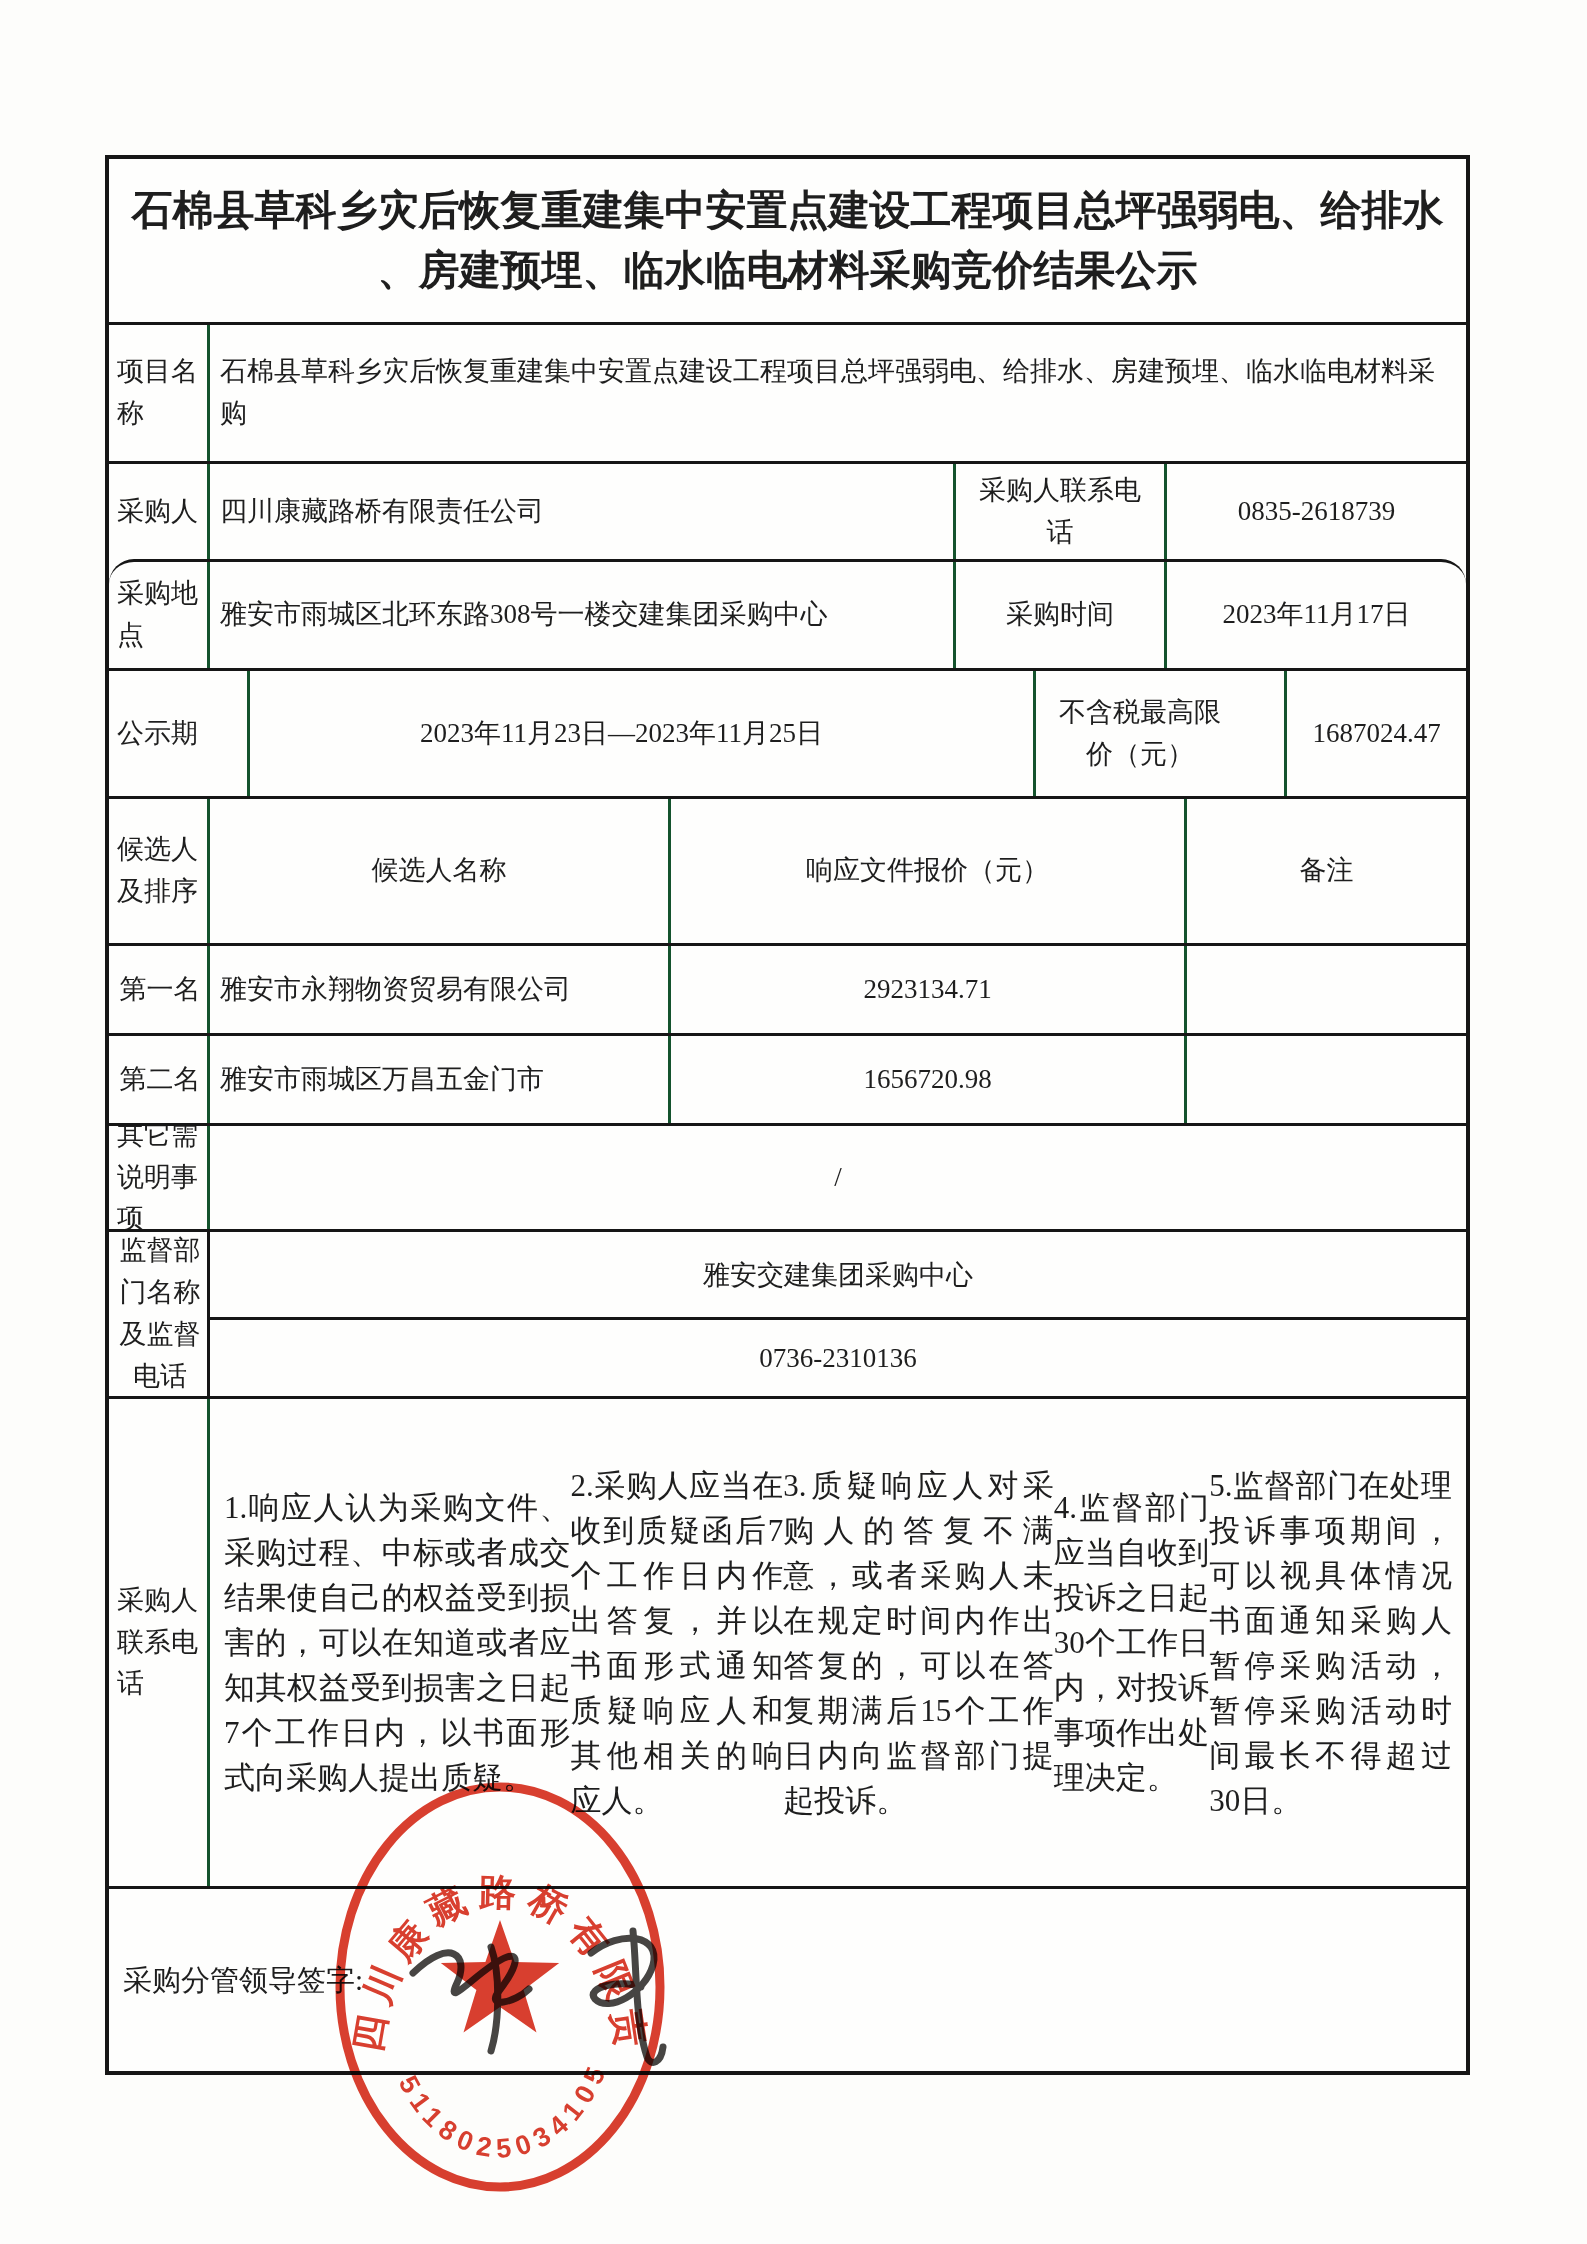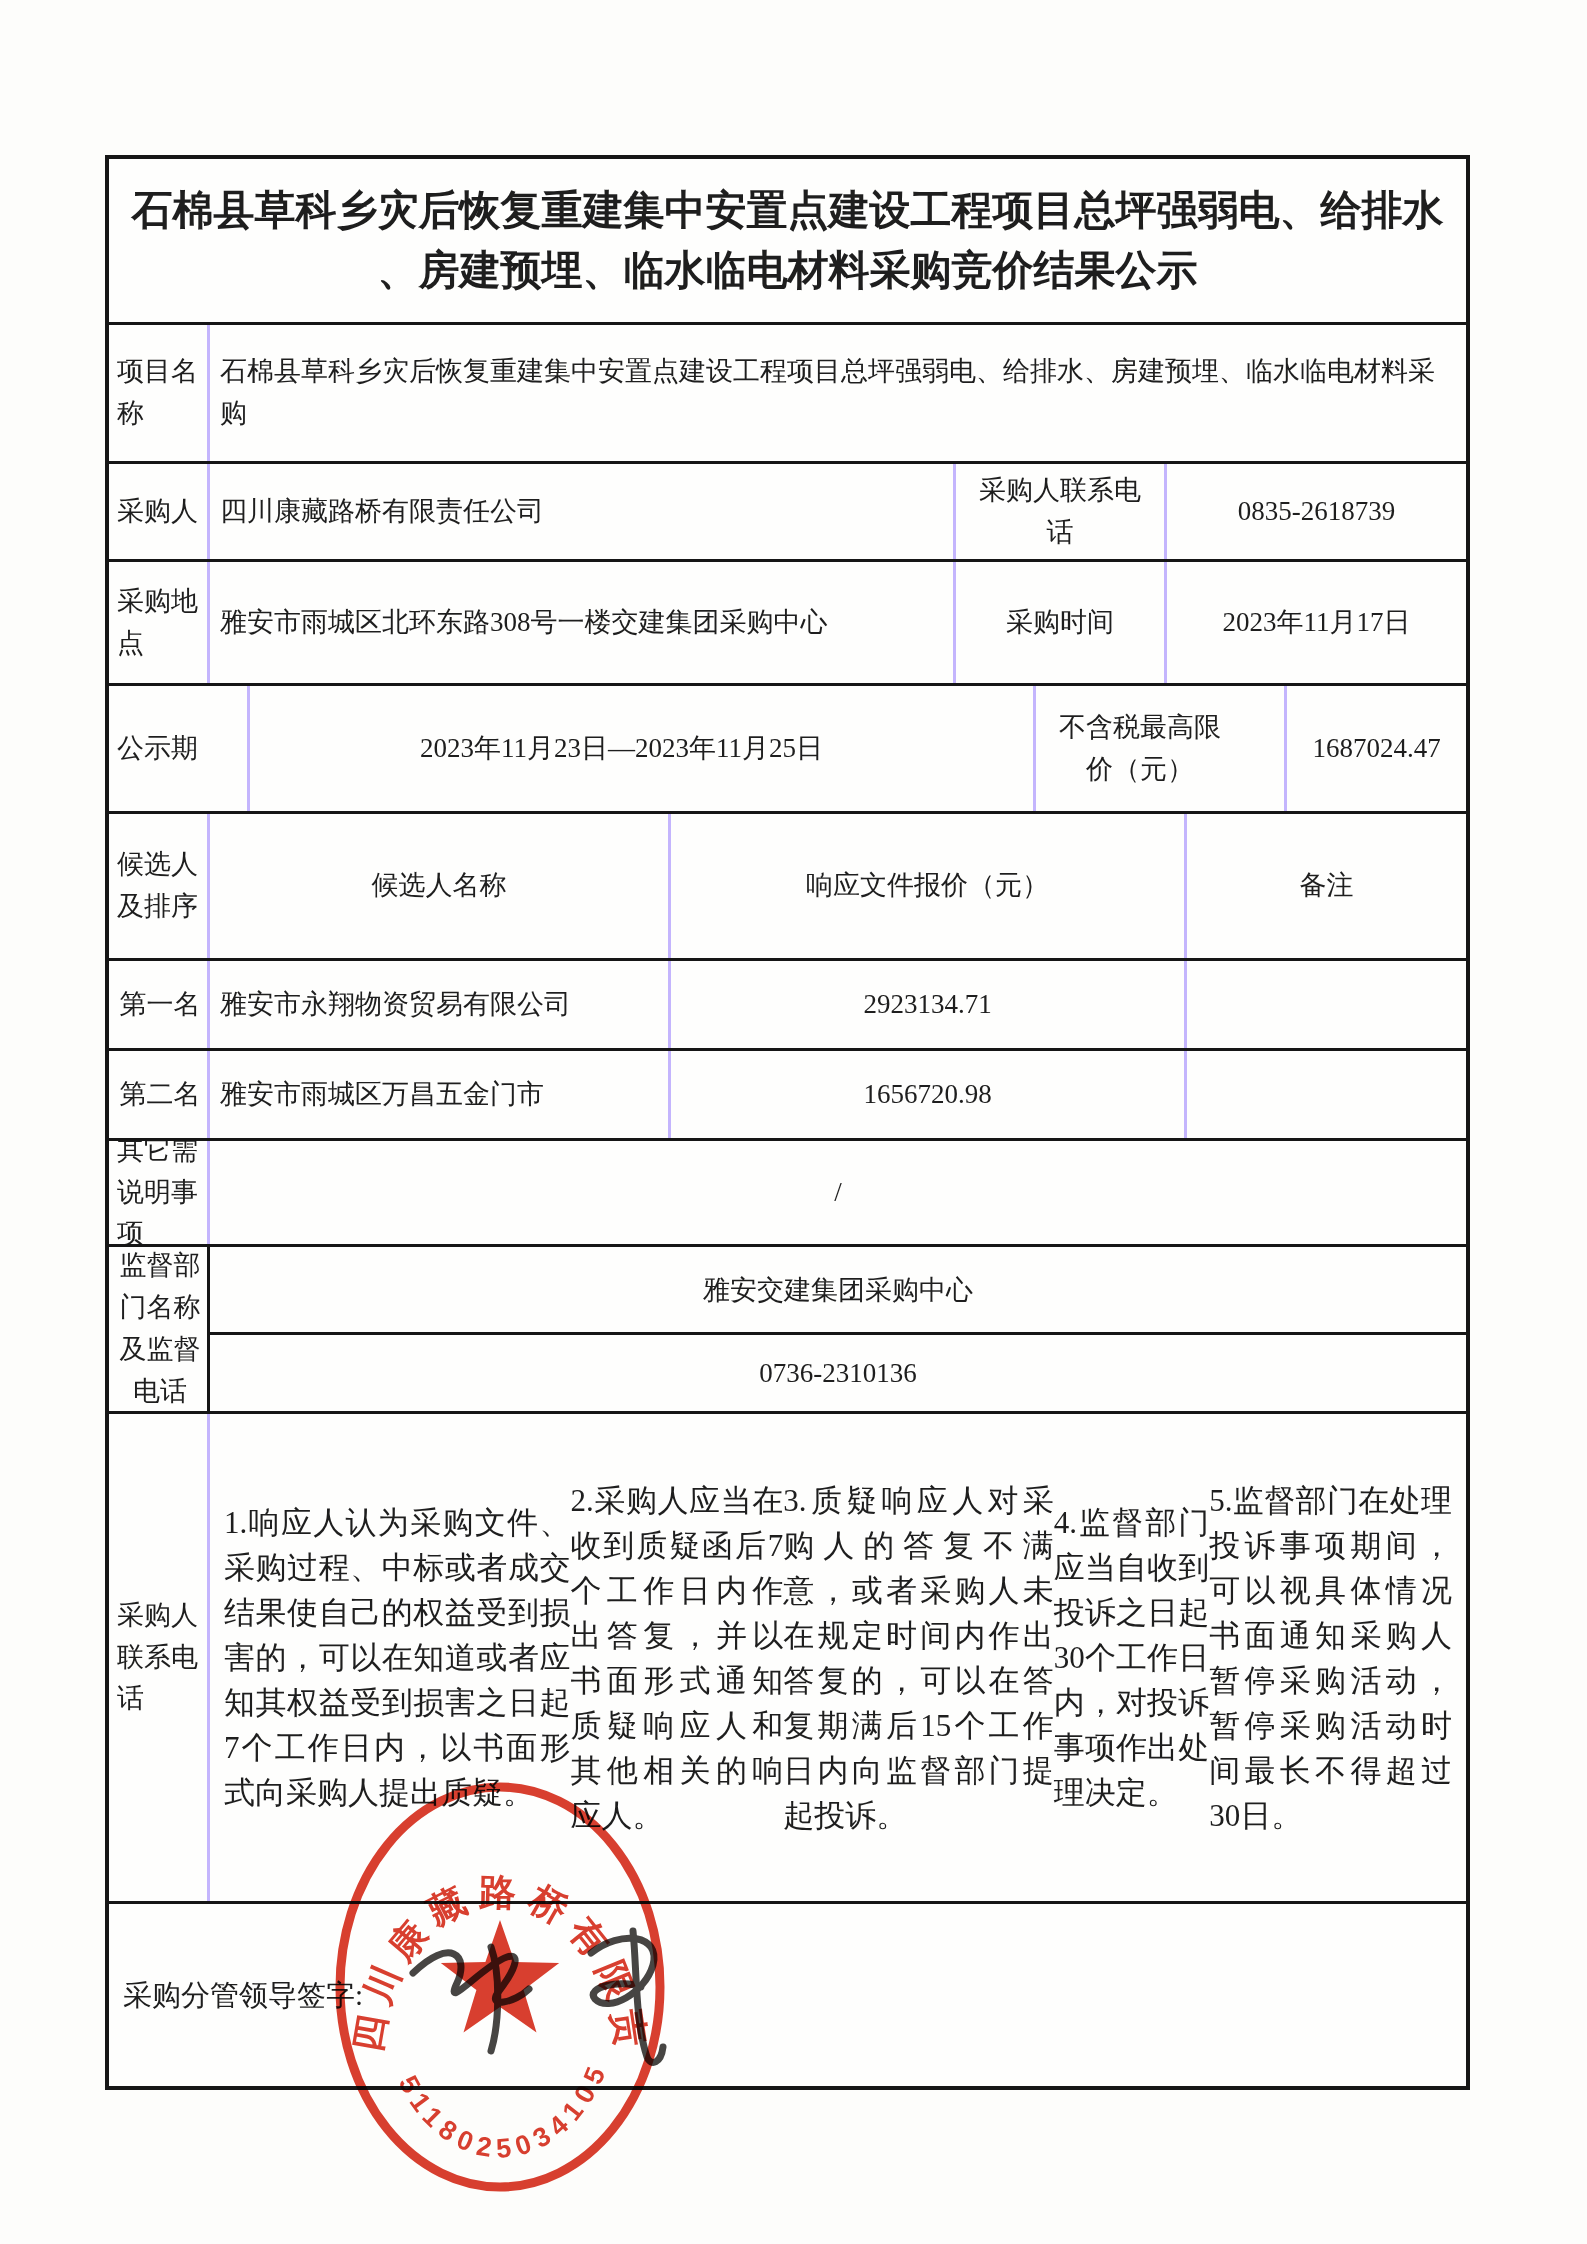--- a/index.html
+++ b/index.html
@@ -13,40 +13,40 @@
   }
   .sheet{position:absolute;inset:0;background:#fdfdfb;}
   .tbl{
     position:absolute;left:105px;top:155px;width:1365px;
     border:4px solid #161616;background:#fefefd;
     box-sizing:border-box;
   }
   .row{display:flex;box-sizing:border-box;border-top:3px solid #161616;}
   .row:first-child{border-top:none;}
   .cell{
-    box-sizing:border-box;border-left:3px solid #c4b5fd;
+    box-sizing:border-box;border-left:3px solid #14532d;
     display:flex;align-items:center;
     font-size:27px;line-height:1.55;
     padding:6px 10px;
     overflow:hidden;
   }
   .cell:first-child{border-left:none;}
   .lab{flex:0 0 98px;padding:6px 4px 6px 8px;}
   .ctr{justify-content:center;text-align:center;}
   .title-row{height:163px;align-items:center;}
   .title-cell{
     flex:1;justify-content:center;text-align:center;
     font-family:"Liberation Sans", sans-serif;
     font-weight:bold;font-size:41px;line-height:1.45;
     padding:10px 22px;word-break:break-all;line-break:anywhere;
   }
   
   .r-project{height:139px;}
   .r-purchaser{height:98px;}
-  .r-location{height:124px;}
+  .r-location{height:109px;border-radius:25px;}
   .r-period{height:128px;gap:40px;}
   .r-candhead{height:147px;}
   .r-cand{height:90px;}
   .r-other{height:106px;}
   .r-superv{height:167px;}
   .r-objection{height:490px;}
   .r-sign{height:185px;}
   
   .c-val{flex:0 0 746px;}
   .c-midlab{flex:0 0 211px;}

